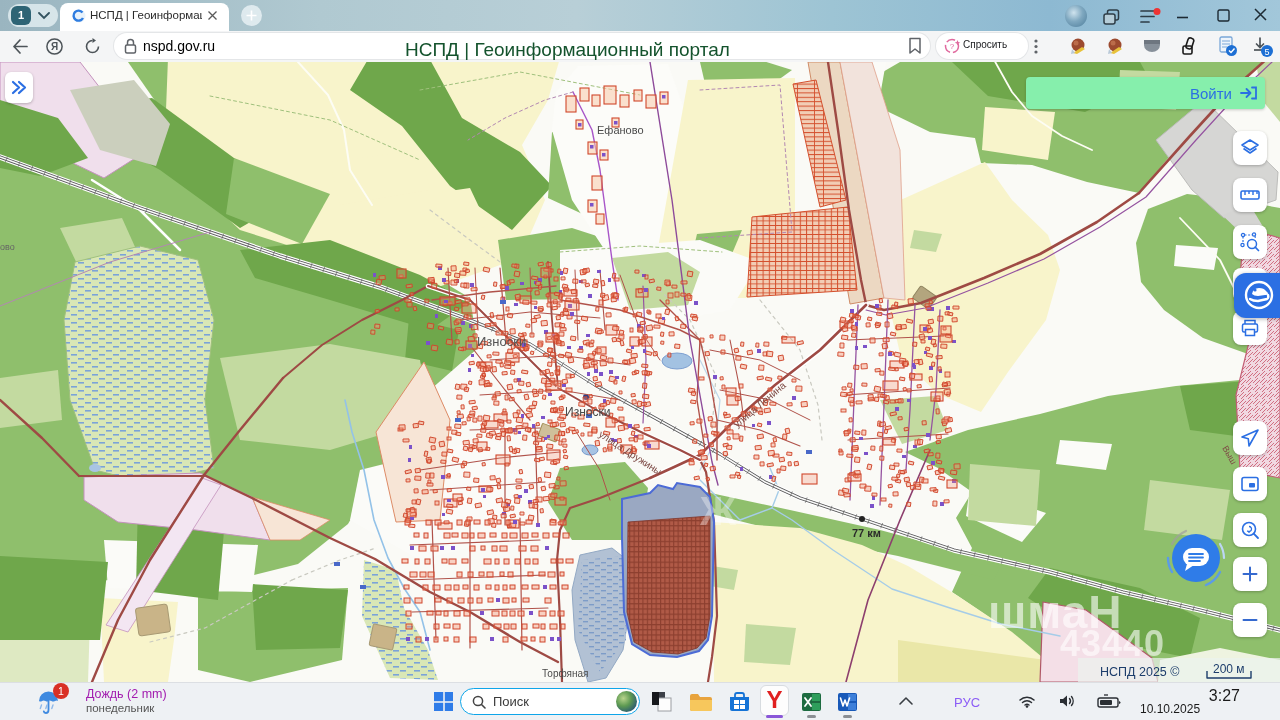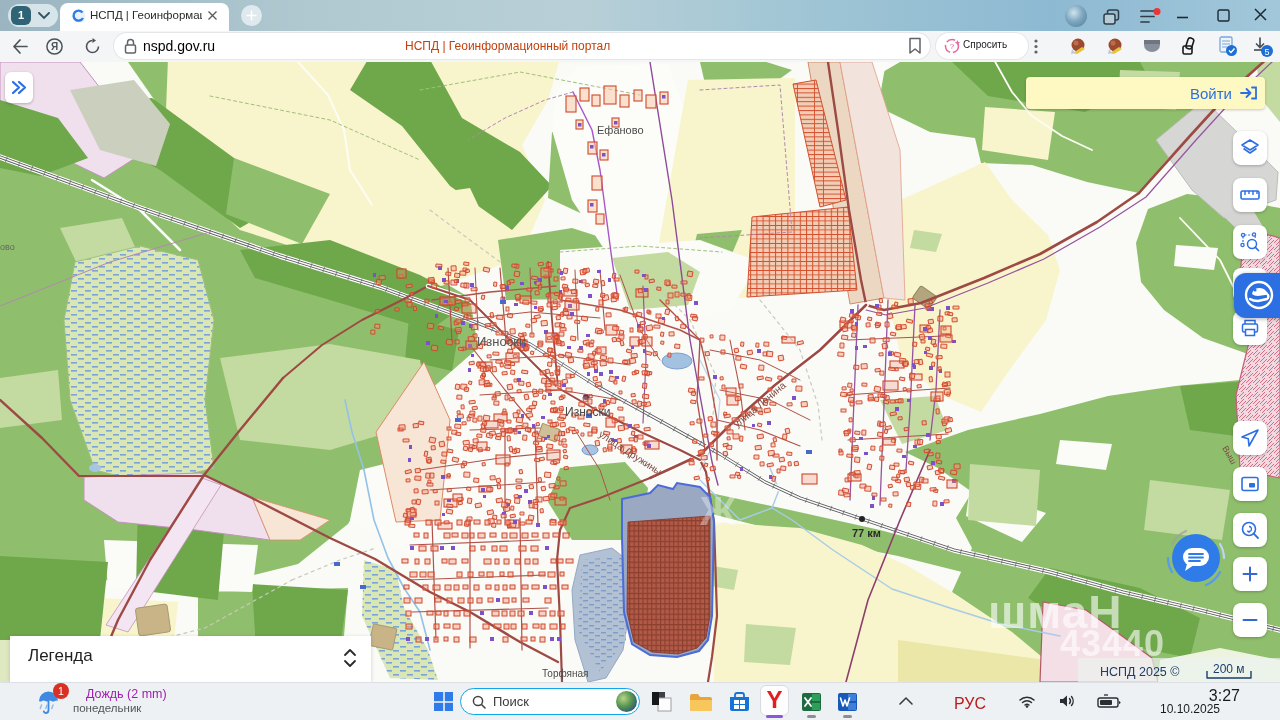--- a/index.html
+++ b/index.html
@@ -1457,21 +1457,21 @@
 <rect x="1078" y="658" width="202" height="24" fill="rgba(235,242,238,0.7)"></rect>
 <text x="1100" y="676" font-family="Liberation Sans, sans-serif" font-size="12.5" fill="#1d3d6b" text-anchor="start" font-weight="normal" letter-spacing="0">НСПД 2025 ©</text>
 <text x="1213" y="673" font-family="Liberation Sans, sans-serif" font-size="12" fill="#1d3d6b" text-anchor="start" font-weight="normal" letter-spacing="0">200 м</text>
 <path d="M1207 671 L1207 678 L1251 678 L1251 671" fill="none" stroke="#1d3d6b" stroke-width="1.4" stroke-linecap="butt" stroke-linejoin="round"></path>
 </svg>
 <div class="abs" style="left:5px;top:72px;width:28px;height:31px;background:#fff;border-radius:6px;box-shadow:0 1px 3px rgba(0,0,0,0.25)"></div>
 <svg class="abs" style="left:11px;top:80px" width="17" height="15">
       <path d="M2 2 L8 7.5 L2 13 M8 2 L14 7.5 L8 13" stroke="#2b6fe3" stroke-width="2.2" fill="none" stroke-linecap="round" stroke-linejoin="round"></path>
     </svg>
 
-<div class="abs" style="left:1026px;top:77px;width:239px;height:32px;background:#fef9c3;border-radius:4px;box-shadow:0 1px 3px rgba(0,0,0,0.2)">
+<div class="abs" style="left:1026px;top:77px;width:239px;height:32px;background:#86efac;border-radius:4px;box-shadow:0 1px 3px rgba(0,0,0,0.2)">
  <div class="abs" style="right:33px;top:8px;font-size:15px;color:#2b6fe3">Войти</div>
  <svg class="abs" style="right:6px;top:8px" width="20" height="16">
         <path d="M2 8 H11 M7.5 4 L11.5 8 L7.5 12" stroke="#2b6fe3" stroke-width="1.8" fill="none" stroke-linecap="round" stroke-linejoin="round"></path>
         <path d="M13 2.5 H17 V13.5 H13" stroke="#2b6fe3" stroke-width="1.8" fill="none" stroke-linecap="round"></path>
       </svg>
 </div>
     <div class="btn" style="left:1233px;top:131px">
       <svg width="20" height="20" viewBox="0 0 20 20">
         <path d="M10 2 L18 7 L10 12 L2 7 Z" fill="none" stroke="#2b6fe3" stroke-width="1.6" stroke-linejoin="round"></path>
         <path d="M3.5 10.5 L10 15 L16.5 10.5" fill="none" stroke="#2b6fe3" stroke-width="1.6" stroke-linejoin="round"></path>
@@ -1539,46 +1539,39 @@
 <svg class="abs" style="left:1162px;top:524px" width="68" height="68" viewBox="0 0 68 68">
  <path d="M10 20 A28 28 0 0 1 24 7" stroke="#9e9e9e" stroke-width="2.2" fill="none" stroke-linecap="round" opacity="0.7"></path>
  <path d="M58 48 A28 28 0 0 1 44 61" stroke="#5b9be8" stroke-width="2.4" fill="none" stroke-linecap="round"></path>
  <path d="M6 34 A28 28 0 0 0 10 48" stroke="#5b9be8" stroke-width="2.4" fill="none" stroke-linecap="round"></path>
  <path d="M62 34 A28 28 0 0 0 58 20" stroke="#bcd6f5" stroke-width="2.2" fill="none" stroke-linecap="round"></path>
  <circle cx="34" cy="34" r="24" fill="#2f7ce8"></circle>
  <rect x="21" y="24" width="26" height="18" rx="9" fill="#fff"></rect>
  <path d="M25 40 L23 47 L32 41 Z" fill="#fff"></path>
  <path d="M27 30 H41 M27 33.5 H41 M27 37 H38" stroke="#2f7ce8" stroke-width="1.8" stroke-linecap="round"></path>
 </svg>
-<div class="abs" style="left:10px;top:636px;width:361px;height:46px;background:#fff;box-shadow:0 1px 4px rgba(0,0,0,0.18)">
- <div class="abs" style="left:18px;top:10px;font-size:17px;color:#1f1f1f">Легенда</div>
- <svg class="abs" style="left:333px;top:12px" width="14" height="20">
-        <path d="M2 7 L7 2 L12 7" stroke="#2a2a2a" stroke-width="1.8" fill="none" stroke-linecap="round" stroke-linejoin="round"></path>
-        <path d="M2 13 L7 18 L12 13" stroke="#2a2a2a" stroke-width="1.8" fill="none" stroke-linecap="round" stroke-linejoin="round"></path>
-      </svg>
-</div>
 <div class="abs" style="left:0;top:31px;width:1280px;height:31px;background:#f4f5f6">
  <svg class="abs" style="left:12px;top:8px" width="16" height="15">
         <path d="M8 1 L2 7.5 L8 14 M2 7.5 H15" stroke="#4d5459" stroke-width="1.7" fill="none" stroke-linecap="round" stroke-linejoin="round"></path>
       </svg>
  <svg class="abs" style="left:46px;top:7px" width="17" height="17">
         <circle cx="8.5" cy="8.5" r="7.6" fill="none" stroke="#4d5459" stroke-width="1.5"></circle>
         <text x="8.5" y="12" font-size="10" font-weight="bold" fill="#4d5459" text-anchor="middle" font-family="Liberation Sans">Я</text>
       </svg>
  <svg class="abs" style="left:84px;top:7px" width="17" height="17">
         <path d="M14.5 8.5 A6 6 0 1 1 8.5 2.5" fill="none" stroke="#4d5459" stroke-width="1.6"></path>
         <path d="M8.5 0 L12 2.5 L8.5 5 Z" fill="#4d5459"></path>
       </svg>
  <div class="abs" style="left:114px;top:2px;width:816px;height:26px;background:#fff;border-radius:13px;box-shadow:0 0 0 1px #e4e6e8"></div>
  <svg class="abs" style="left:124px;top:7px" width="13" height="16">
         <rect x="1.5" y="7" width="10" height="8" rx="1.5" fill="none" stroke="#5f6368" stroke-width="1.5"></rect>
         <path d="M3.5 7 V4.5 A3 3 0 0 1 9.5 4.5 V7" fill="none" stroke="#5f6368" stroke-width="1.5"></path>
       </svg>
  <div class="abs" style="left:143px;top:7px;font-size:14px;color:#000000">nspd.gov.ru</div>
- <div class="abs" style="left:405px;top:8px;font-size:12px;color:#c2410c">НСПД | Геоинформационный портал</div>
+ <div class="abs" style="left:405px;top:8px;font-size:19px;color:#14532d">НСПД | Геоинформационный портал</div>
  <svg class="abs" style="left:908px;top:6px" width="14" height="18">
         <path d="M2 1.5 H12 V16 L7 12 L2 16 Z" fill="none" stroke="#5f6368" stroke-width="1.5" stroke-linejoin="round"></path>
       </svg>
  <div class="abs" style="left:936px;top:2px;width:92px;height:26px;background:#fff;border-radius:13px;box-shadow:0 0 0 1px #e4e6e8"></div>
  <svg class="abs" style="left:944px;top:7px" width="17" height="17">
         <circle cx="8" cy="8" r="6.5" fill="none" stroke="#e0699e" stroke-width="1.5" stroke-dasharray="9,3"></circle>
         <text x="8" y="11" font-size="8" fill="#e0699e" text-anchor="middle" font-family="Liberation Sans">?</text>
         <path d="M13.5 2 l0.8 2 l2 0.8 l-2 0.8 l-0.8 2 l-0.8 -2 l-2 -0.8 l2 -0.8 Z" fill="#e0699e"></path>
       </svg>
  <div class="abs" style="left:963px;top:8px;font-size:10px;color:#202124">Спросить</div>
@@ -1621,21 +1614,21 @@
       </svg>
 </div>
 <div class="abs" style="left:0;top:682px;width:1280px;height:38px;background:#eef1f4;border-top:1px solid #dcdfe3">
  <svg class="abs" style="left:36px;top:7px" width="24" height="26">
         <path d="M3 11 A9.5 9.5 0 0 1 22 11 Q21 9.8 19 11 Q17 12.2 15.5 11 Q13.5 9.8 12.5 11 Q11 12.2 9.5 11 Q7.5 9.8 6 11 Q4.5 12.2 3 11 Z" fill="#3f8ae0"></path>
         <path d="M12.5 11 V20 Q12.5 23 9.8 23 Q8 23 7.8 21.4" stroke="#3f8ae0" stroke-width="1.8" fill="none" stroke-linecap="round"></path>
         <path d="M5.5 15 l-1.2 3.5 M11 15 l-1.2 3.5 M17 15 l-1.2 3.5" stroke="#8fb9ea" stroke-width="1.4" stroke-linecap="round"></path>
       </svg>
  <div class="abs" style="left:53px;top:0px;width:16px;height:16px;background:#d93025;border-radius:50%;color:#fff;font-size:10.5px;text-align:center;line-height:16px">1</div>
  <div class="abs" style="left:86px;top:4px;font-size:12.5px;color:#a21caf">Дождь (2 mm)</div>
- <div class="abs" style="left:73px;top:19px;font-size:11.5px;color:#555">понедельник</div>
+ <div class="abs" style="left:86px;top:19px;font-size:11.5px;color:#555">понедельник</div>
  <svg class="abs" style="left:434px;top:9px" width="19" height="19">
         <rect x="0" y="0" width="9.2" height="9.2" fill="#2f7ce8"></rect>
         <rect x="10.8" y="0" width="9.2" height="9.2" fill="#2f7ce8"></rect>
         <rect x="0" y="10.8" width="9.2" height="9.2" fill="#2f7ce8"></rect>
         <rect x="10.8" y="10.8" width="9.2" height="9.2" fill="#2f7ce8"></rect>
       </svg>
  <div class="abs" style="left:460px;top:5px;width:180px;height:27px;background:#fff;border:1px solid #0ea5e9;border-radius:14px">
    <svg class="abs" style="left:11px;top:6px" width="14" height="14">
           <circle cx="6" cy="6" r="4.6" fill="none" stroke="#444" stroke-width="1.5"></circle>
           <path d="M9.5 9.5 L13 13" stroke="#444" stroke-width="1.6" stroke-linecap="round"></path>
@@ -1673,30 +1666,30 @@
  <svg class="abs" style="left:836px;top:8px" width="23" height="22">
         <rect x="2" y="2" width="19" height="18" rx="2" fill="#1859b8"></rect>
         <rect x="12" y="3" width="8" height="7" fill="#3d7fd9"></rect>
         <rect x="12" y="12" width="8" height="7" fill="#3d7fd9"></rect>
         <path d="M4.5 7 L7 15 L9 9 L11 15 L13.5 7" stroke="#fff" stroke-width="1.6" fill="none" stroke-linecap="round" stroke-linejoin="round"></path>
       </svg>
  <div class="abs" style="left:843px;top:32px;width:9px;height:2.5px;background:#8b8f94;border-radius:2px"></div>
  <svg class="abs" style="left:898px;top:13px" width="16" height="10">
         <path d="M2 8 L8 2 L14 8" stroke="#3a3f44" stroke-width="1.6" fill="none" stroke-linecap="round" stroke-linejoin="round"></path>
       </svg>
- <div class="abs" style="left:954px;top:12px;font-size:16px;color:#b91c1c">РУС</div>
+ <div class="abs" style="left:954px;top:12px;font-size:13px;color:#8b5cf6">РУС</div>
  <svg class="abs" style="left:1018px;top:11px" width="18" height="14">
         <path d="M2 6 A10 10 0 0 1 16 6 M4.5 8.5 A7 7 0 0 1 13.5 8.5 M7 11 A3.5 3.5 0 0 1 11 11" stroke="#2a2e33" stroke-width="1.5" fill="none" stroke-linecap="round"></path>
         <circle cx="9" cy="12.5" r="1.3" fill="#2a2e33"></circle>
       </svg>
  <svg class="abs" style="left:1058px;top:10px" width="18" height="16">
         <path d="M2 6 H5 L9 2.5 V13.5 L5 10 H2 Z" fill="#2a2e33"></path>
         <path d="M11.5 5.5 A4 4 0 0 1 11.5 10.5 M13.5 3.5 A7 7 0 0 1 13.5 12.5" stroke="#2a2e33" stroke-width="1.4" fill="none" stroke-linecap="round"></path>
       </svg>
  <svg class="abs" style="left:1096px;top:11px" width="26" height="14">
         <path d="M4 4 H20 Q22 4 22 6 V11 Q22 13 20 13 H4 Q2 13 2 11 V6 Q2 4 4 4 Z" fill="none" stroke="#2a2e33" stroke-width="1.4"></path>
         <rect x="4" y="6" width="12" height="5" rx="1" fill="#2a2e33"></rect>
         <path d="M23 7 V10 Q24.5 9.5 24.5 8.5 Q24.5 7.5 23 7 Z" fill="#2a2e33"></path>
         <path d="M8 1 L12 1" stroke="#2a2e33" stroke-width="1.3"></path>
       </svg>
  <div class="abs" style="left:1184px;top:4px;width:56px;font-size:16px;color:#1a1a1a;text-align:right">3:27</div>
- <div class="abs" style="left:1140px;top:19px;width:100px;font-size:12px;color:#1a1a1a;text-align:center">10.10.2025</div>
+ <div class="abs" style="left:1140px;top:19px;width:100px;font-size:12px;color:#1a1a1a;text-align:left">10.10.2025</div>
 </div>
   </div>
 </body></html>

